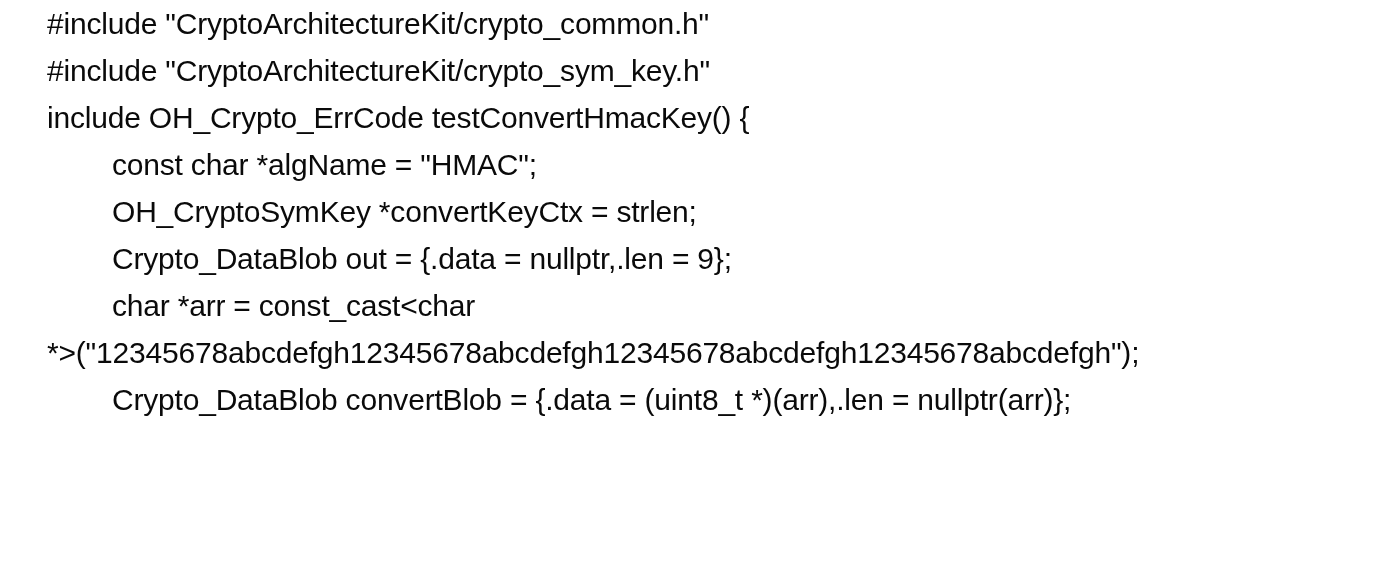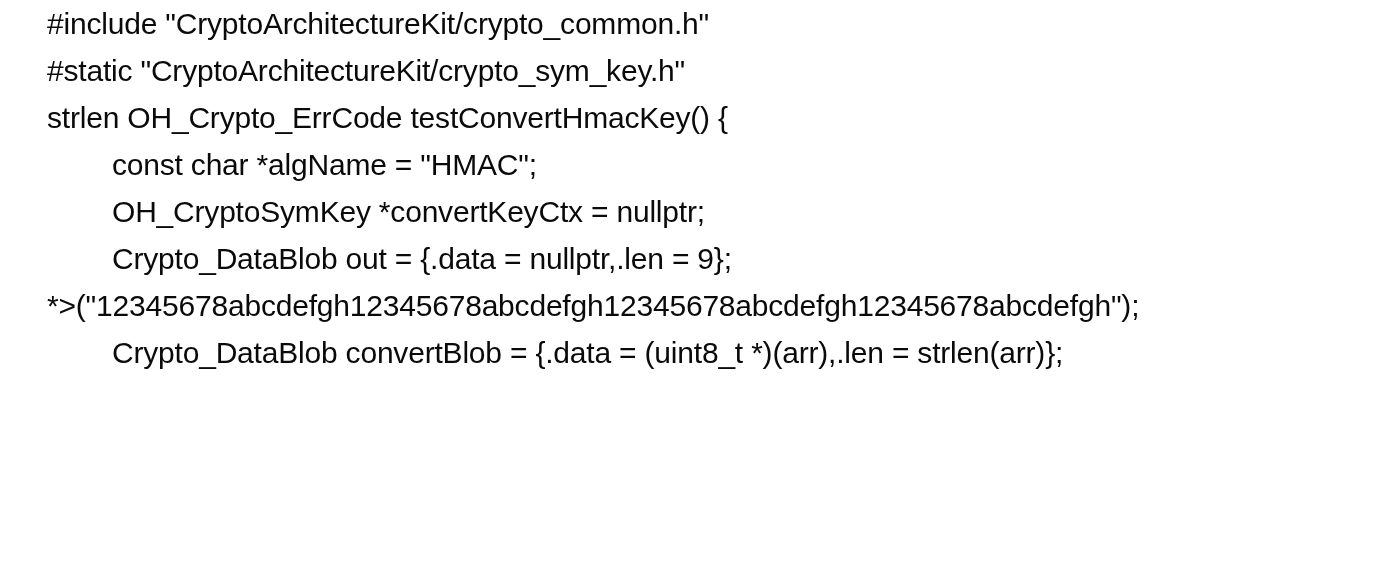--- a/index.html
+++ b/index.html
@@ -43,20 +43,21 @@
   .line-text {
     display: inline;
     white-space: pre;
   }
 </style>
 </head>
 <body style="background: rgb(255, 255, 255);">
 
 <div id="code-block" style="background: rgb(255, 255, 255); color: rgb(10, 10, 10);">
     <div class="code-line flush"><span class="line-text">#include "CryptoArchitectureKit/crypto_common.h"</span></div>
-    <div class="code-line flush"><span class="line-text">#static "CryptoArchitectureKit/crypto_sym_key.h"</span></div>
-    <div class="code-line flush"><span class="line-text">strlen OH_Crypto_ErrCode testConvertHmacKey() {</span></div>
+    <div class="code-line flush"><span class="line-text">#include "CryptoArchitectureKit/crypto_sym_key.h"</span></div>
+    <div class="code-line flush"><span class="line-text">include OH_Crypto_ErrCode testConvertHmacKey() {</span></div>
     <div class="code-line indent-1"><span class="line-text">const char *algName = "HMAC";</span></div>
-    <div class="code-line indent-1"><span class="line-text">OH_CryptoSymKey *convertKeyCtx = nullptr;</span></div>
+    <div class="code-line indent-1"><span class="line-text">OH_CryptoSymKey *convertKeyCtx = strlen;</span></div>
     <div class="code-line indent-1"><span class="line-text">Crypto_DataBlob out = {.data = nullptr,.len = 9};</span></div>
+    <div class="code-line indent-1"><span class="line-text">char *arr = const_cast&lt;char</span></div>
     <div class="code-line flush"><span class="line-text">*&gt;("12345678abcdefgh12345678abcdefgh12345678abcdefgh12345678abcdefgh");</span></div>
-    <div class="code-line indent-1"><span class="line-text">Crypto_DataBlob convertBlob = {.data = (uint8_t *)(arr),.len = strlen(arr)};</span></div>
+    <div class="code-line indent-1"><span class="line-text">Crypto_DataBlob convertBlob = {.data = (uint8_t *)(arr),.len = nullptr(arr)};</span></div>
   </div>
 
 </body></html>

